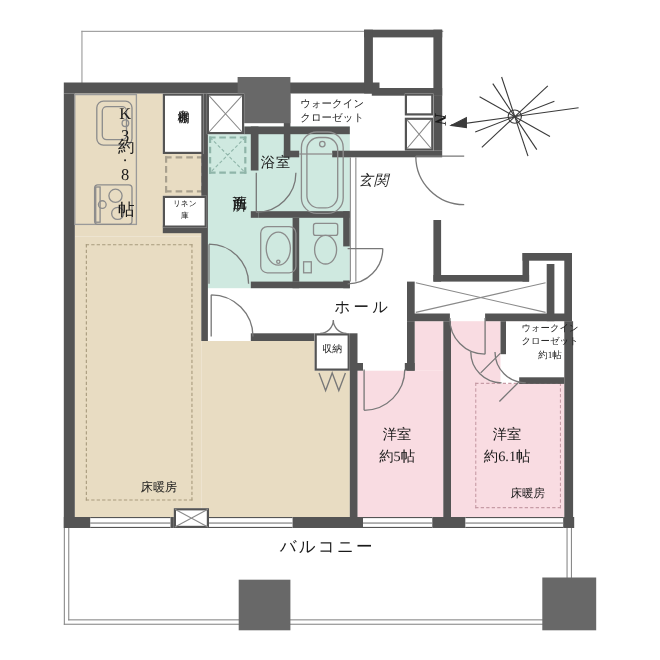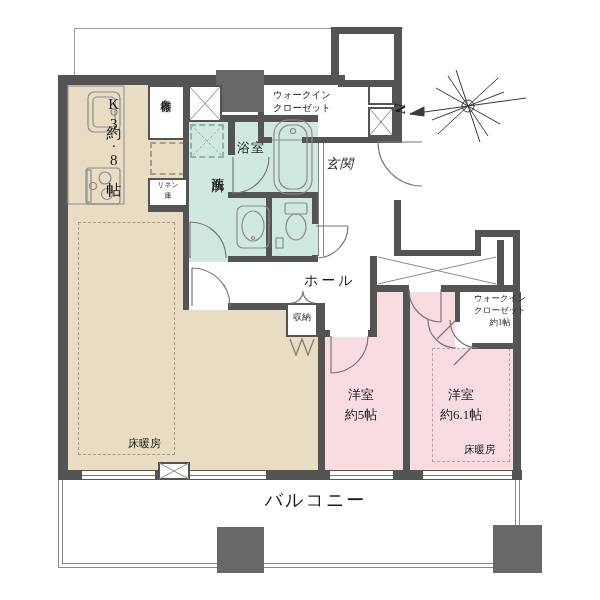--- a/index.html
+++ b/index.html
@@ -189,16 +189,16 @@
   <div class="lbl ctr" style="left:320px;top:385px;width:82px;font-size:13px;line-height:1.5;">
     <span>洋室</span><br><span>約5帖</span>
   </div>
   <div class="lbl ctr" style="left:418px;top:385px;width:86px;font-size:13px;line-height:1.5;">
     <span>洋室</span><br><span>約6.1帖</span>
   </div>
   <div class="lbl" style="left:464px;top:443px;font-size:10.5px;">床暖房</div>
   <div class="lbl ctr" style="left:472px;top:293px;width:56px;font-size:8.5px;line-height:1.4;">
     <span>ウォークイン</span><br><span>クローゼット</span><br><span>約1帖</span>
   </div>
-  <div class="lbl ctr" style="left:243px;top:489px;width:145px;font-size:18px;letter-spacing:2px;">バルコニー</div>
+  <div class="lbl ctr" style="left:225px;top:489px;width:145px;font-size:15px;letter-spacing:2px;">バルコニー</div>
   <div class="lbl" style="left:394px;top:99px;font-size:15px;font-weight:bold;transform:rotate(90deg);font-style:italic;">N</div>
 
 </div>
 
 </body></html>

